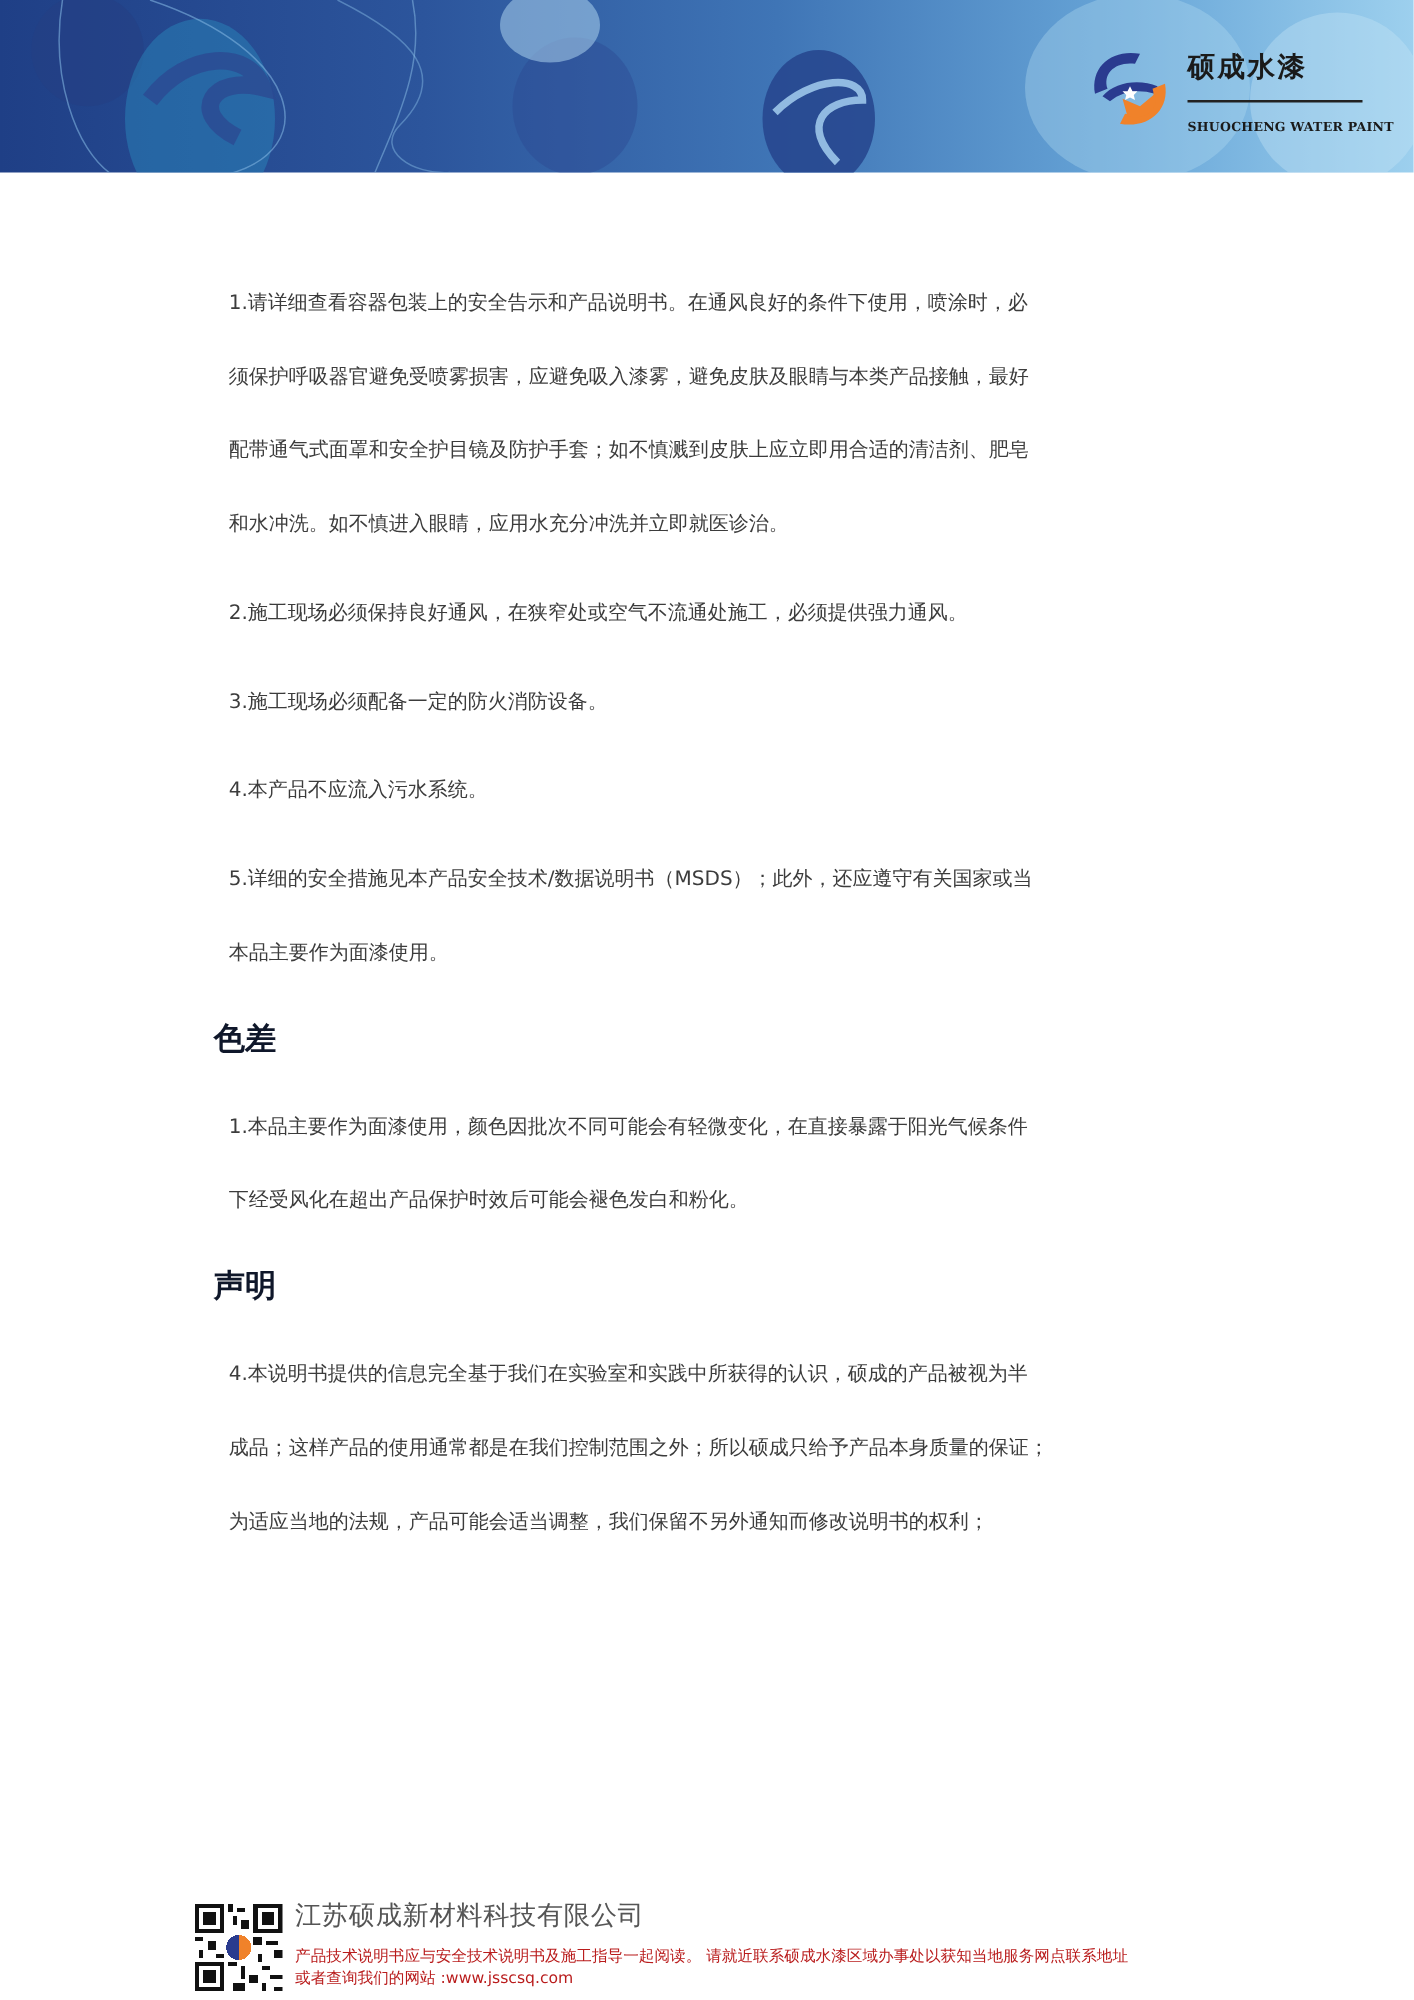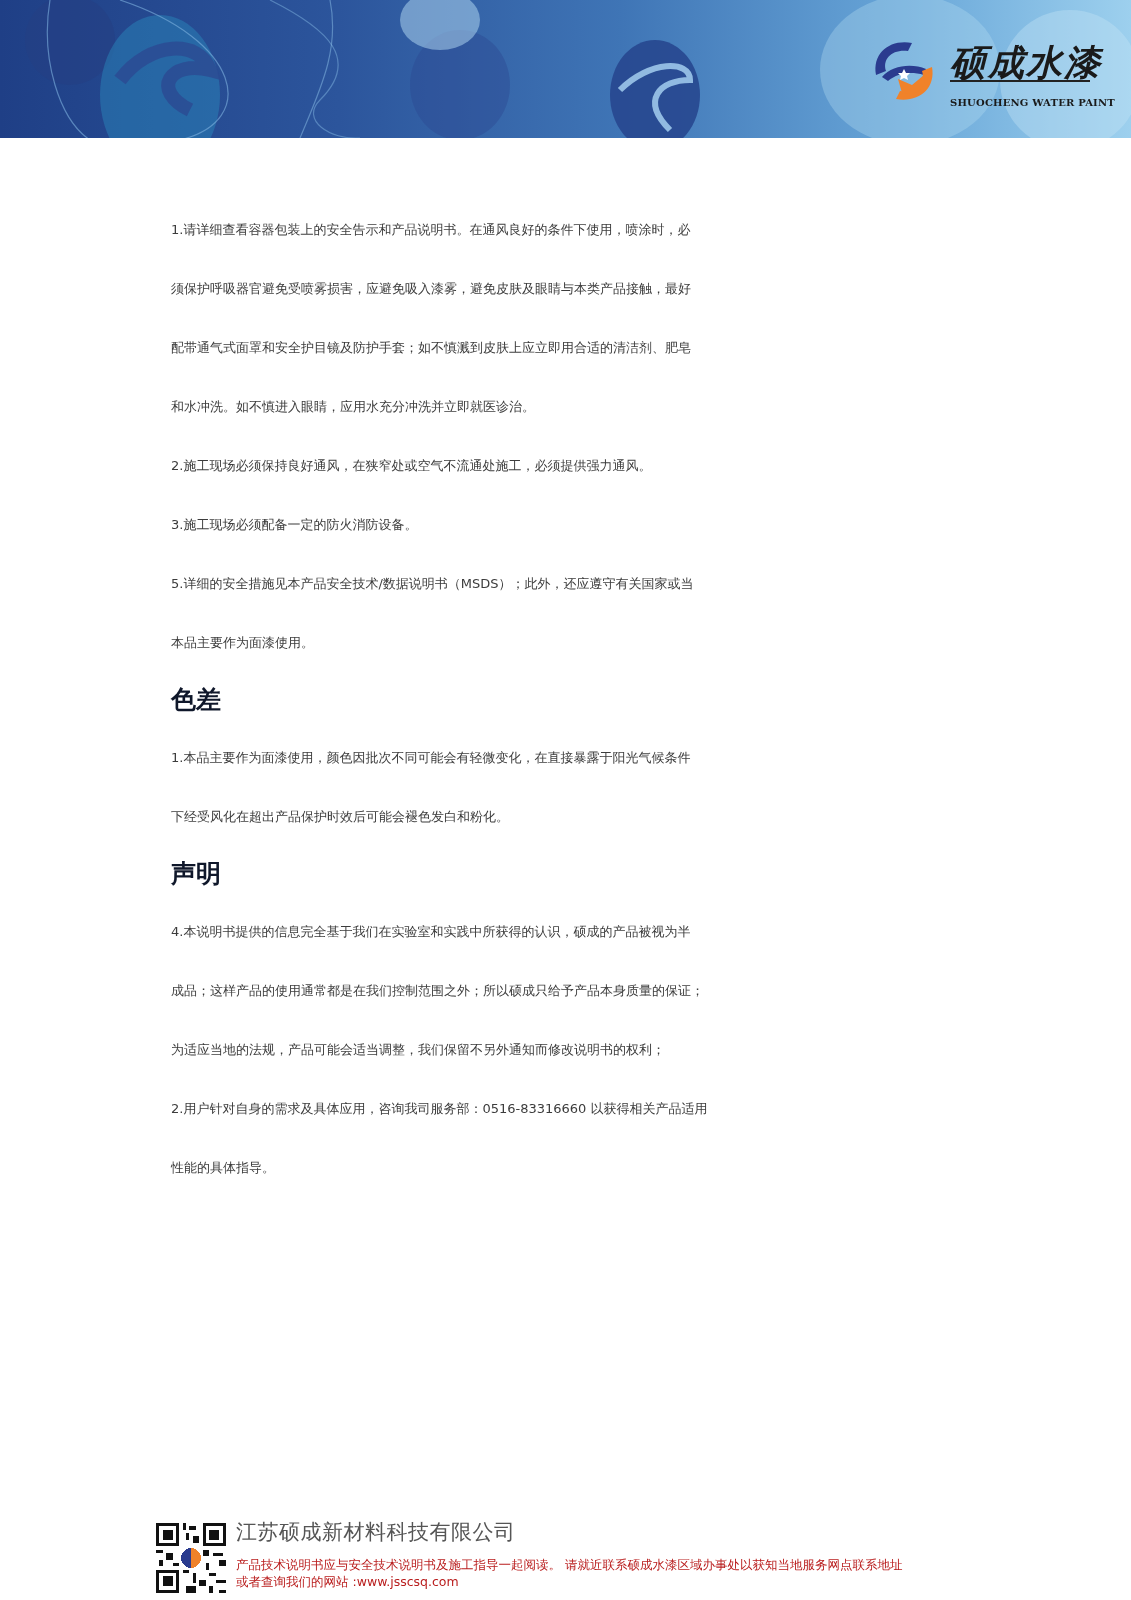--- a/index.html
+++ b/index.html
@@ -4,26 +4,26 @@
 <style>
   html, body { margin:0; padding:0; background:#ffffff; }
   body { width:1131px; height:1600px; position:relative; overflow:hidden;
          font-family:"DejaVu Sans", "Liberation Sans", sans-serif; color:#3a3a3a; }
   .banner { position:absolute; left:0; top:0; width:1131px; height:138px;
             background:linear-gradient(90deg,#1f3f86 0%,#2c559c 30%,#3f75b6 55%,#68a6d8 80%,#9dd0ee 100%);
             overflow:hidden; }
   .banner svg.bg { position:absolute; left:0; top:0; }
   .logo { position:absolute; left:868px; top:35px; width:230px; height:75px; }
   .logo-title { position:absolute; left:82px; top:4px; font-family:"DejaVu Serif","Liberation Serif",serif;
-                font-size:36px; font-weight:bold; color:#1a1a1a; letter-spacing:2px; white-space:nowrap;font-style:italic; }
+                font-size:22px; font-weight:bold; color:#1a1a1a; letter-spacing:2px; white-space:nowrap; }
   .logo-rule { position:absolute; left:82px; top:45px; width:140px; height:2px; background:#222; }
   .logo-sub { position:absolute; left:82px; top:62px; font-family:"DejaVu Serif","Liberation Serif",serif;
               font-size:10px; font-weight:bold; color:#1a1a1a; white-space:nowrap; letter-spacing:0.2px; }
   .content { position:absolute; left:171px; top:200px; width:790px; }
-  .para { font-size:13px; line-height:59px; color:#3c3c3c; margin:0; white-space:nowrap; }
+  .para { font-size:16px; line-height:59px; color:#3c3c3c; margin:12px; white-space:nowrap; }
   .heading { font-size:25px; color:#0f172a; margin:0; line-height:56px; }
   .footer { position:absolute; left:156px; top:1523px; width:830px; height:80px; }
   .qr { position:absolute; left:0; top:0; width:70px; height:70px; }
   .company { position:absolute; left:80px; top:-5px; font-size:21px; color:#555; white-space:nowrap; letter-spacing:0.5px; }
   .note { position:absolute; left:80px; top:33px; font-size:12.5px; color:#b91c1c; line-height:17px; white-space:nowrap; }
 </style>
 </head>
 <body>
 
 <div class="banner">
@@ -60,44 +60,41 @@
 <div class="content">
   <div>
     <p class="para">
       <span>1.请详细查看容器包装上的安全告示和产品说明书。在通风良好的条件下使用，喷涂时，必</span><br>
       <span>须保护呼吸器官避免受喷雾损害，应避免吸入漆雾，避免皮肤及眼睛与本类产品接触，最好</span><br>
       <span>配带通气式面罩和安全护目镜及防护手套；如不慎溅到皮肤上应立即用合适的清洁剂、肥皂</span><br>
       <span>和水冲洗。如不慎进入眼睛，应用水充分冲洗并立即就医诊治。</span>
     </p>
     <p class="para"><span>2.施工现场必须保持良好通风，在狭窄处或空气不流通处施工，必须提供强力通风。</span></p>
     <p class="para"><span>3.施工现场必须配备一定的防火消防设备。</span></p>
+    <p class="para"><span>4.本产品不应流入污水系统。</span></p>
     <p class="para">
       <span>5.详细的安全措施见本产品安全技术/数据说明书（MSDS）；此外，还应遵守有关国家或当</span><br>
       <span>本品主要作为面漆使用。</span>
     </p>
   </div>
 
   <h2 class="heading">色差</h2>
   <div>
     <p class="para">
       <span>1.本品主要作为面漆使用，颜色因批次不同可能会有轻微变化，在直接暴露于阳光气候条件</span><br>
       <span>下经受风化在超出产品保护时效后可能会褪色发白和粉化。</span>
     </p>
   </div>
 
   <h2 class="heading">声明</h2>
   <div>
     <p class="para">
       <span>4.本说明书提供的信息完全基于我们在实验室和实践中所获得的认识，硕成的产品被视为半</span><br>
       <span>成品；这样产品的使用通常都是在我们控制范围之外；所以硕成只给予产品本身质量的保证；</span><br>
       <span>为适应当地的法规，产品可能会适当调整，我们保留不另外通知而修改说明书的权利；</span>
-    </p>
-    <p class="para">
-      <span>2.用户针对自身的需求及具体应用，咨询我司服务部：0516-83316660 以获得相关产品适用</span><br>
-      <span>性能的具体指导。</span>
     </p>
   </div>
 </div>
 
 <div class="footer">
   <svg class="qr" viewBox="0 0 21 21" shape-rendering="crispEdges">
     <rect width="21" height="21" fill="#fff"></rect>
     <g fill="#111">
       <rect x="0" y="0" width="7" height="7"></rect>
         <rect x="1" y="1" width="5" height="5" fill="#fff"></rect>

